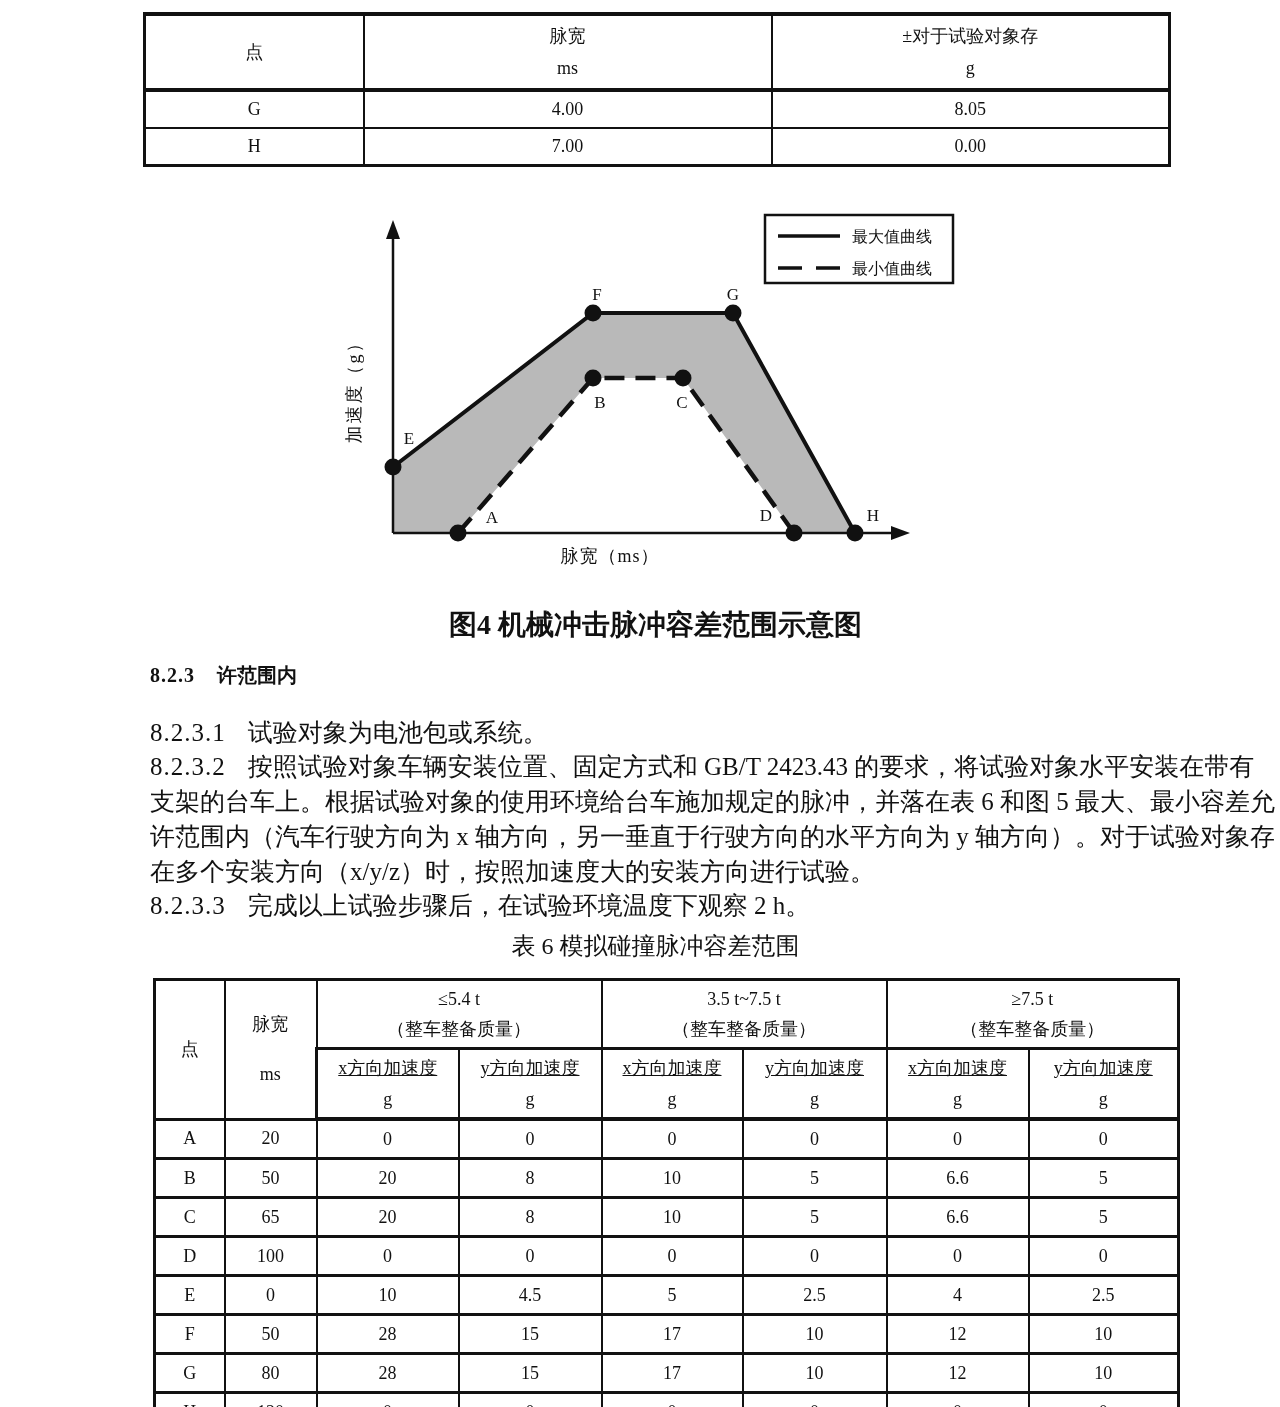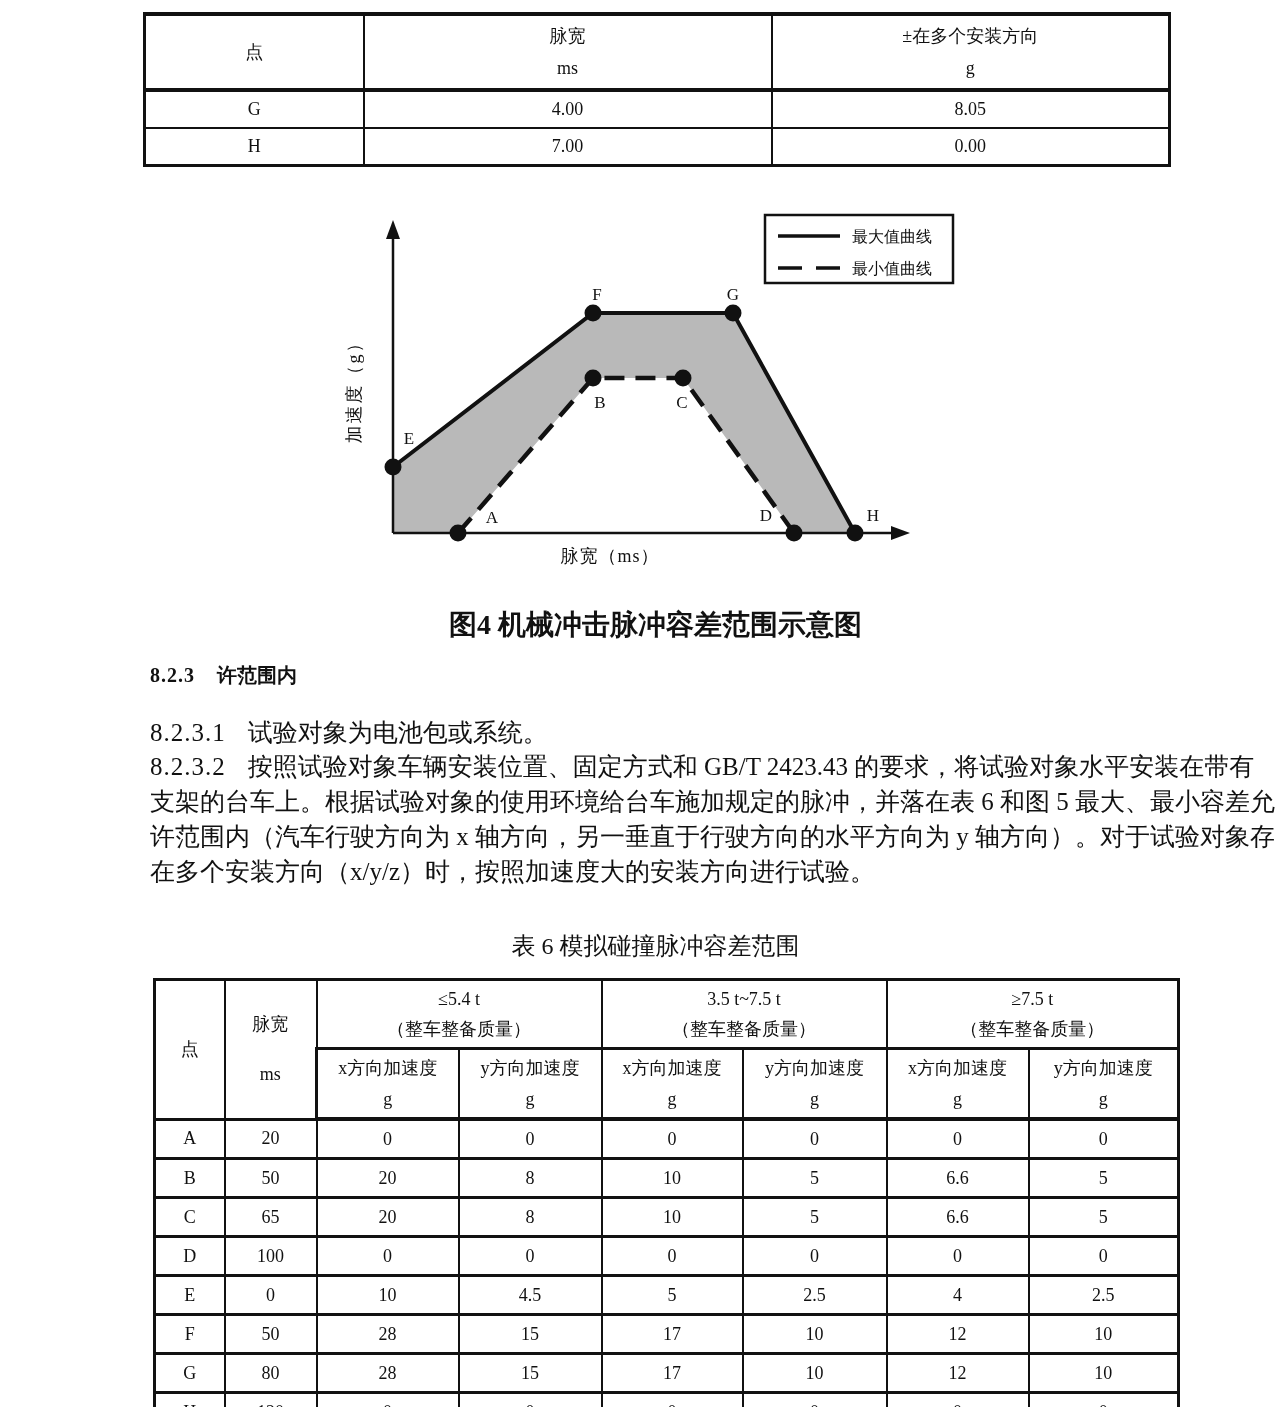--- a/index.html
+++ b/index.html
@@ -33,21 +33,21 @@
   .t6-caption{position:absolute;left:143px;top:930px;width:1025px;text-align:center;
         font-weight:normal;font-size:24px;}
   .t6{position:absolute;left:153px;top:978px;width:1024px;}
   .t6 th,.t6 td{border:2px solid #111;text-align:center;vertical-align:middle;
         font-weight:normal;font-size:18px;padding:0;}
   .t6 thead th{border-top:3px solid #111;}
   .t6 thead tr:last-child th{border-bottom:4px solid #111;}
   .t6 th:first-child,.t6 td:first-child{border-left:3px solid #111;}
   .t6 th:last-child,.t6 td:last-child{border-right:3px solid #111;}
   .t6 .grp{height:66px;}
-  .t6 .sub{height:67px;}
+  .t6 .sub{height:67px;text-decoration:underline;}
   .t6 tbody td{height:36px;border-top:3px solid #111;}
   .t6 tbody tr:last-child td{border-bottom:3px solid #111;}
   .t6 .rspan{height:133px;}
 </style>
 </head>
 <body>
 
 <div class="page">
 
   <table class="t-top">
@@ -64,21 +64,21 @@
             </div>
           </th>
         <th>
             <div class="hstack">
               <span>脉宽</span>
               <span>ms</span>
             </div>
           </th>
         <th>
             <div class="hstack">
-              <span>±在多个安装方向</span>
+              <span>±对于试验对象存</span>
               <span>g</span>
             </div>
           </th>
       </tr>
     </thead>
     <tbody>
       <tr>
         <td>G</td>
         <td>4.00</td>
         <td>8.05</td>
@@ -141,20 +141,23 @@
   </div>
   <div class="pline" style="top:716px">
     <span class="cnum">8.2.3.1</span><span>试验对象为电池包或系统。</span>
   </div>
   <div class="pline" style="top:750px">
     <span class="cnum">8.2.3.2</span><span>按照试验对象车辆安装位置、固定方式和 GB/T 2423.43 的要求，将试验对象水平安装在带有</span>
   </div>
   <div class="pline" style="top:785px">支架的台车上。根据试验对象的使用环境给台车施加规定的脉冲，并落在表 6 和图 5 最大、最小容差允</div>
   <div class="pline" style="top:820px">许范围内（汽车行驶方向为 x 轴方向，另一垂直于行驶方向的水平方向为 y 轴方向）。对于试验对象存</div>
   <div class="pline" style="top:855px">在多个安装方向（x/y/z）时，按照加速度大的安装方向进行试验。</div>
+  <div class="pline" style="top:889px">
+    <span class="cnum">8.2.3.3</span><span>完成以上试验步骤后，在试验环境温度下观察 2 h。</span>
+  </div>
 
   <div class="t6-caption">表 6 模拟碰撞脉冲容差范围</div>
 
   <table class="t6">
     <colgroup>
       <col style="width:70px">
         <col style="width:92px">
       <col style="width:142px">
         <col style="width:143px">
       <col style="width:141px">

